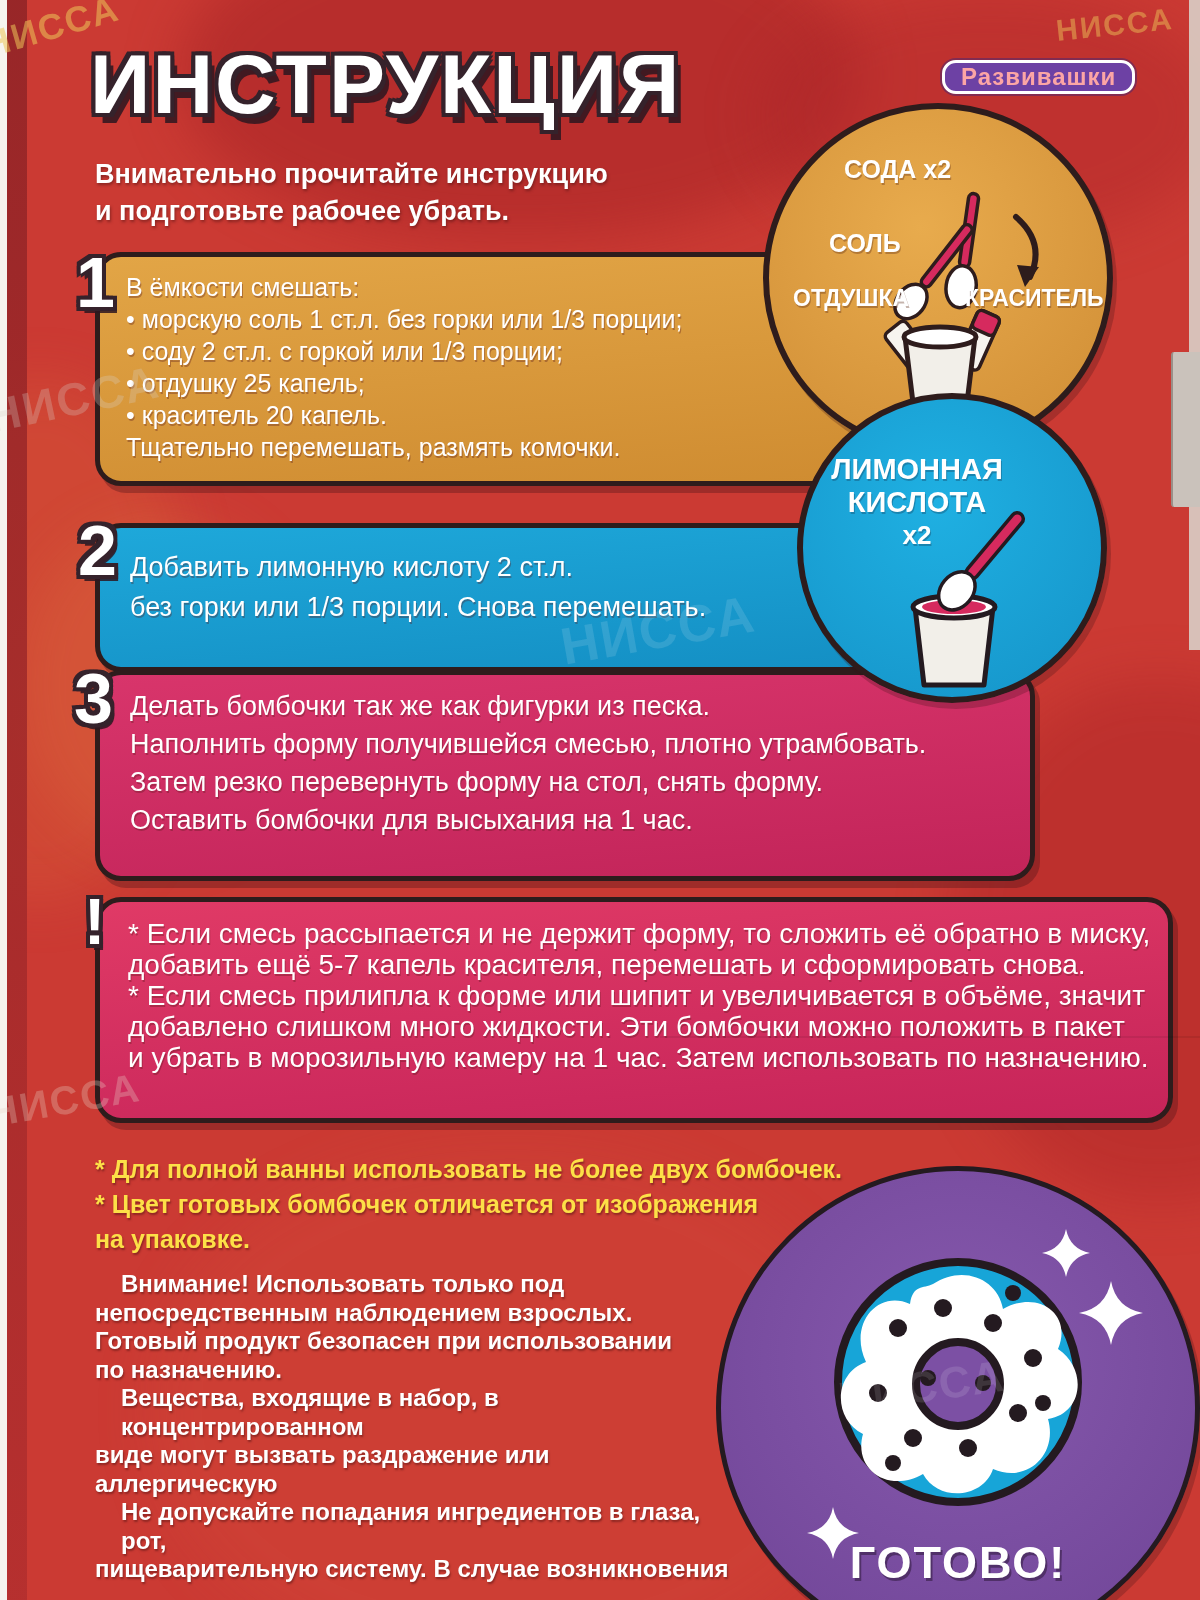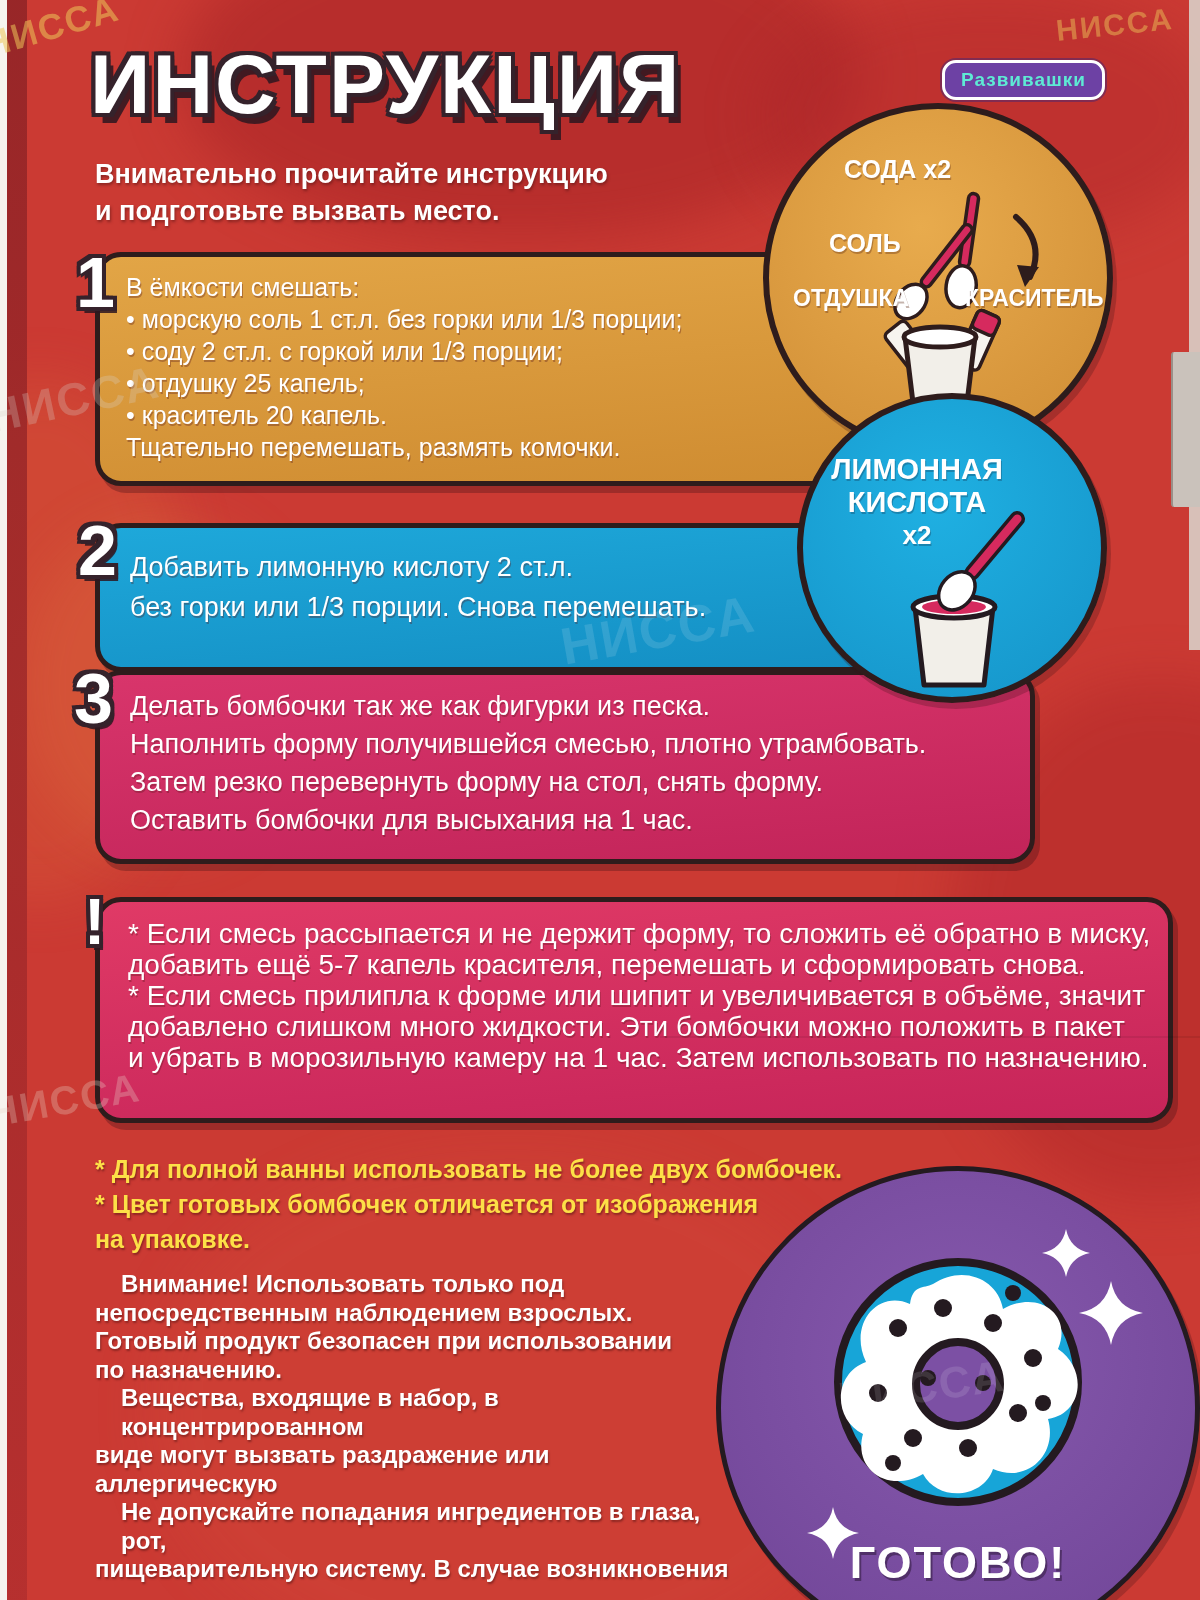--- a/index.html
+++ b/index.html
@@ -32,21 +32,21 @@
   .wm.w3{left:-14px;top:372px;font-size:46px;color:rgba(215,208,200,.28);transform:rotate(-12deg);}
   .wm.w4{left:560px;top:600px;font-size:52px;color:rgba(255,255,255,.12);transform:rotate(-10deg);}
   .wm.w5{left:-12px;top:1078px;font-size:40px;color:rgba(232,212,198,.30);transform:rotate(-10deg);}
   .wm.w6{left:838px;top:1362px;font-size:44px;color:rgba(255,255,255,.12);transform:rotate(-8deg);}
 
   
   .logo{
     position:absolute;left:942px;top:60px;z-index:10;
     background:#6d41a4;border:3px solid #fff;border-radius:14px;
     box-shadow:0 0 0 2px rgba(80,38,110,.55);
-    padding:6px 16px;color:#5eead4;font-size:19px;font-weight:700;letter-spacing:1px;
+    padding:0 16px;color:#fca5a5;font-size:24px;font-weight:700;letter-spacing:1px;
   }
 
   
   .title{
     position:absolute;left:90px;top:36px;z-index:8;
     font-size:84px;font-weight:800;letter-spacing:2px;color:#fff;
     text-shadow:
       -4px -4px 0 #35222b, 4px -4px 0 #35222b, -4px 4px 0 #35222b, 4px 4px 0 #35222b,
       -4px 0 0 #35222b, 4px 0 0 #35222b, 0 -4px 0 #35222b, 0 4px 0 #35222b,
       7px 10px 0 rgba(45,22,32,.85);
@@ -59,21 +59,21 @@
 
   
   .step-box{
     position:absolute;z-index:4;border:5px solid #2e1c1c;border-radius:26px;
     color:#fff;font-weight:400;
     box-shadow:5px 7px 0 rgba(55,14,20,.30);
     text-shadow:1px 2px 0 rgba(90,25,30,.35);
   }
   .box1{left:95px;top:252px;width:742px;height:210px;background:linear-gradient(175deg,#e2a546,#cf8c31);padding:14px 0 0 26px;font-size:25px;line-height:32px;}
   .box2{left:95px;top:523px;width:755px;height:120px;background:linear-gradient(175deg,#1ea8da,#148fc4);padding:19px 0 0 30px;font-size:27px;line-height:40px;}
-  .box3{left:95px;top:670px;width:900px;height:172px;background:linear-gradient(175deg,#d8356b,#c22459);padding:12px 0 0 30px;font-size:27px;line-height:38px;}
+  .box3{left:95px;top:670px;width:900px;height:172px;background:linear-gradient(175deg,#d8356b,#c22459);padding:12px 0 17px 30px;font-size:27px;line-height:38px;}
   .box4{left:95px;top:897px;width:1040px;height:200px;background:linear-gradient(175deg,#e03a66,#c62459);padding:16px 0 0 28px;font-size:28px;line-height:31px;z-index:4;}
 
   .badge{
     position:absolute;z-index:7;color:#fff;font-size:70px;font-weight:800;line-height:1;
     text-shadow:
       -4px -4px 0 #35222b, 4px -4px 0 #35222b, -4px 4px 0 #35222b, 4px 4px 0 #35222b,
       -4px 0 0 #35222b, 4px 0 0 #35222b, 0 -4px 0 #35222b, 0 4px 0 #35222b,
       4px 6px 0 rgba(45,22,32,.85);
   }
   .n1{left:76px;top:248px;} .n2{left:78px;top:516px;} .n3{left:74px;top:664px;} .n4{left:84px;top:890px;font-size:64px;}
@@ -129,21 +129,21 @@
   <div class="wm w3">НИССА</div>
   <div class="wm w4">НИССА</div>
   <div class="wm w5">НИССА</div>
   <div class="wm w6">НИССА</div>
 
   <div class="logo">Развивашки</div>
 
   <div class="title">ИНСТРУКЦИЯ</div>
   <div class="intro">
     <div>Внимательно прочитайте инструкцию</div>
-    <div>и  подготовьте вызвать место.</div>
+    <div>и  подготовьте рабочее убрать.</div>
   </div>
 
   <div class="badge n1">1</div>
   <div class="step-box box1">
     <div>В ёмкости смешать:</div>
     <div>• морскую соль 1 ст.л. без горки или 1/3 порции;</div>
     <div>• соду 2 ст.л. с горкой или 1/3 порции;</div>
     <div>• отдушку 25 капель;</div>
     <div>• краситель 20 капель.</div>
     <div>Тщательно перемешать, размять комочки.</div>

